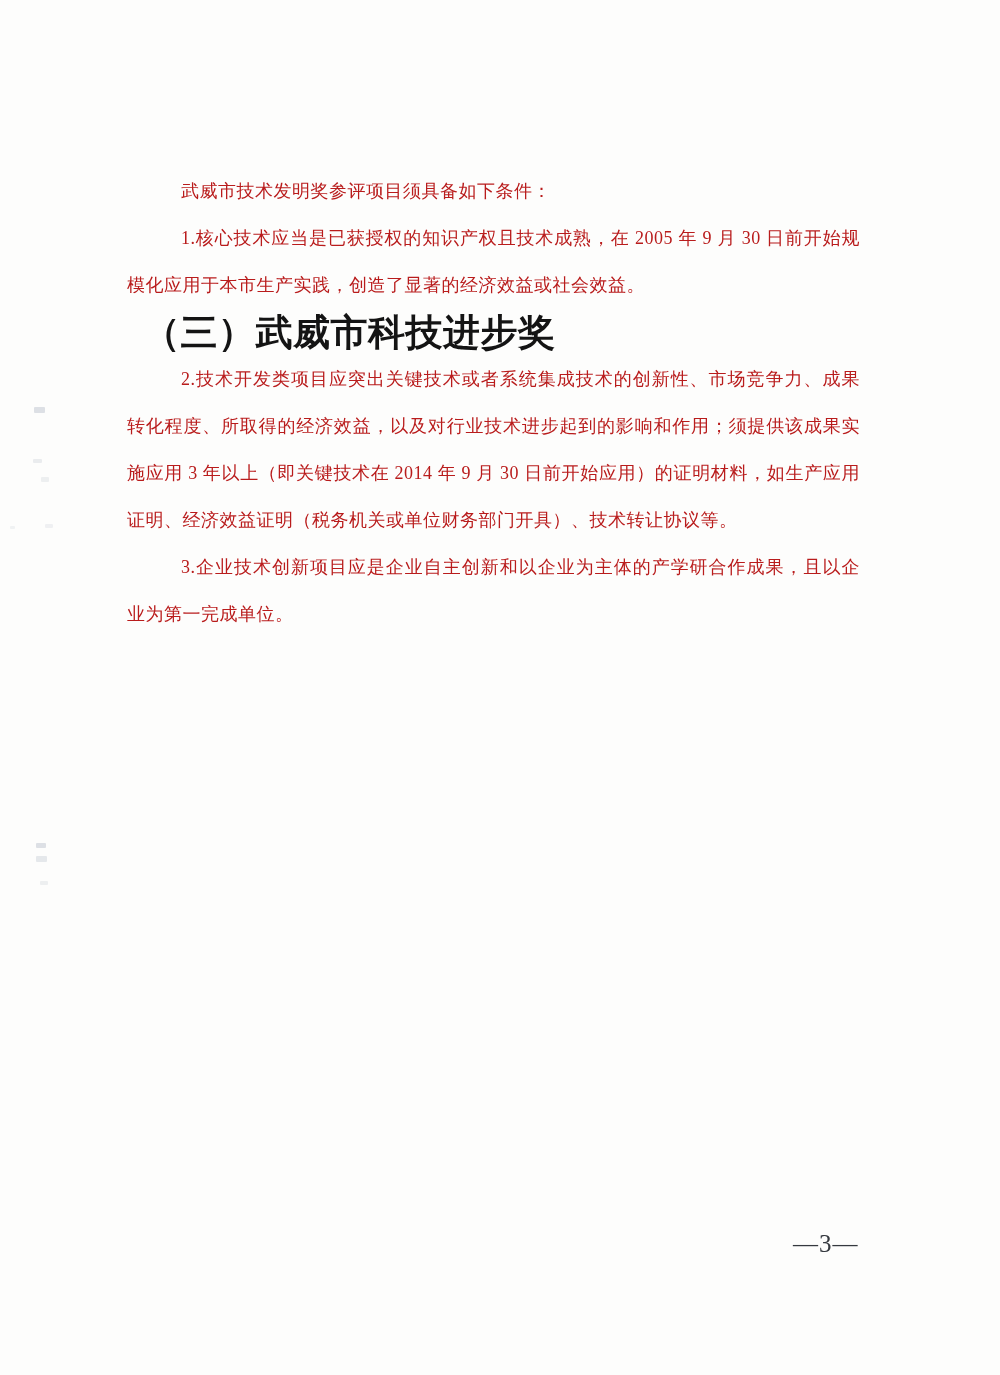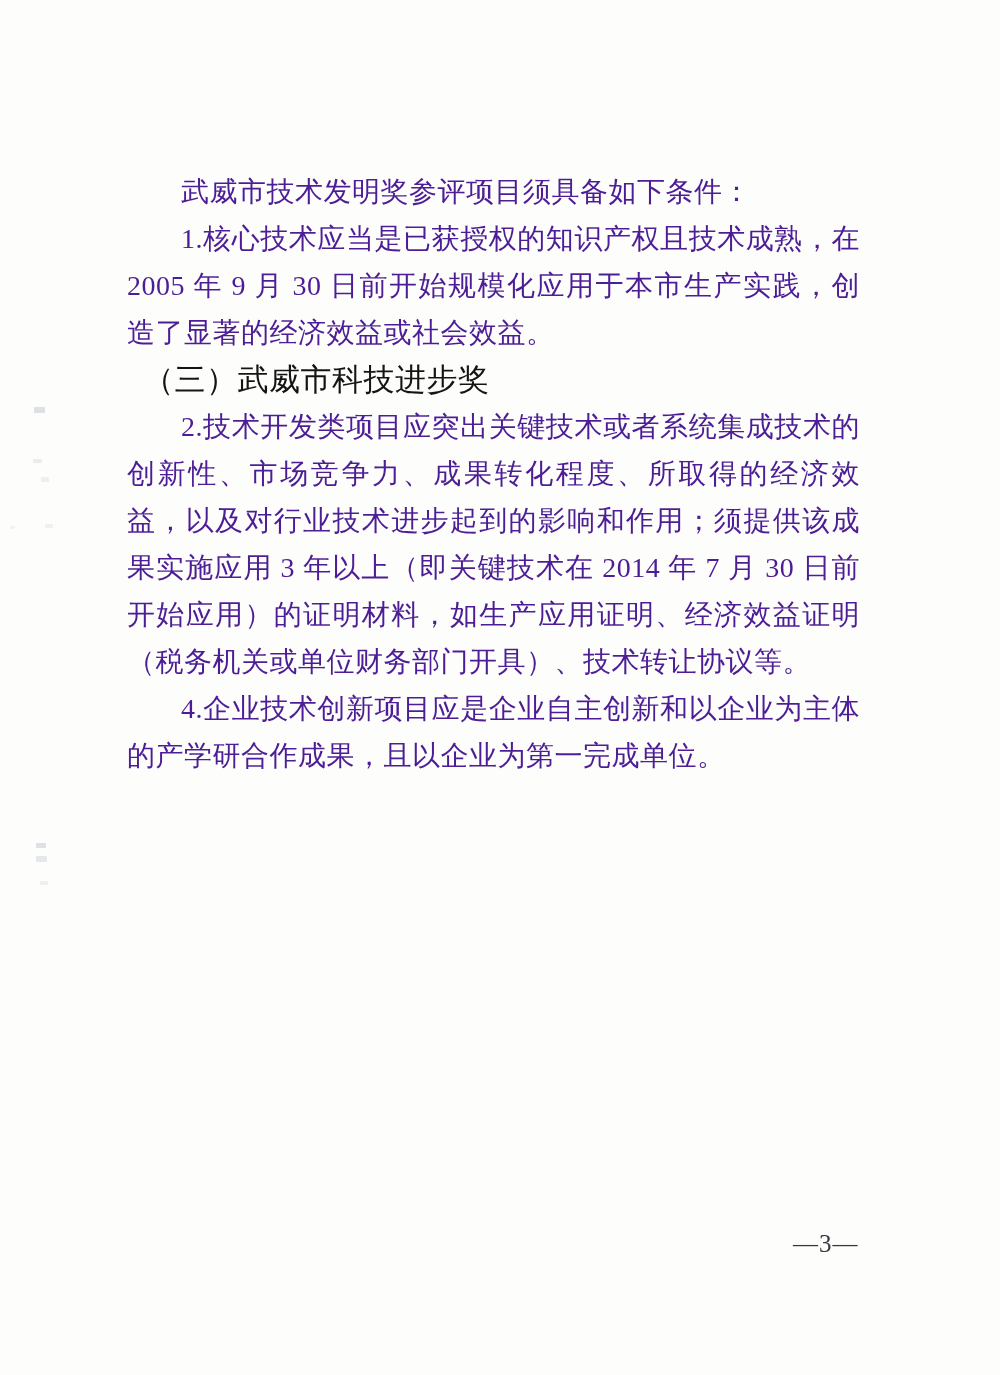--- a/index.html
+++ b/index.html
@@ -16,32 +16,32 @@
     overflow: hidden;
   }
   .doc-body {
     position: absolute;
     left: 127px;
     top: 168px;
     width: 733px;
   }
   .para {
     margin: 0;
-    font-size: 28px;
+    font-size: 18px;
     line-height: 47px;
-    color: #4c1d95;
+    color: #b91c1c;
     text-align: justify;
     text-justify: inter-ideograph;
     text-indent: 54px;
     letter-spacing: 0.5px;
     word-break: break-all;
   }
   .para.heading {
-    font-weight: normal;
-    font-size: 31px;
+    font-weight: bold;
+    font-size: 37px;
     text-indent: 16px;
     color: #141414;
   }
   .page-number {
     position: absolute;
     left: 793px;
     top: 1230px;
     font-size: 25px;
     color: #35393f;
     letter-spacing: 1px;
@@ -64,19 +64,19 @@
   <div class="artifact" style="left:45px; top:524px; width:8px; height:4px; opacity:.45;"></div>
   <div class="artifact" style="left:10px; top:526px; width:5px; height:3px; opacity:.4;"></div>
   <div class="artifact" style="left:36px; top:843px; width:10px; height:5px;"></div>
   <div class="artifact" style="left:36px; top:856px; width:11px; height:6px; opacity:.75;"></div>
   <div class="artifact" style="left:40px; top:881px; width:8px; height:4px; opacity:.5;"></div>
 
   <div class="doc-body" id="doc-body">
       <p class="para">武威市技术发明奖参评项目须具备如下条件：</p>
       <p class="para">1.核心技术应当是已获授权的知识产权且技术成熟，在 2005 年 9 月 30 日前开始规模化应用于本市生产实践，创造了显著的经济效益或社会效益。</p>
       <p class="para heading">（三）武威市科技进步奖</p>
-      <p class="para">2.技术开发类项目应突出关键技术或者系统集成技术的创新性、市场竞争力、成果转化程度、所取得的经济效益，以及对行业技术进步起到的影响和作用；须提供该成果实施应用 3 年以上（即关键技术在 2014 年 7 月 30 日前开始应用）的证明材料，如生产应用证明、经济效益证明（税务机关或单位财务部门开具）、技术转让协议等。</p>
-      <p class="para">4.企业技术创新项目应是企业自主创新和以企业为主体的产学研合作成果，且以企业为第一完成单位。</p>
+      <p class="para">2.技术开发类项目应突出关键技术或者系统集成技术的创新性、市场竞争力、成果转化程度、所取得的经济效益，以及对行业技术进步起到的影响和作用；须提供该成果实施应用 3 年以上（即关键技术在 2014 年 9 月 30 日前开始应用）的证明材料，如生产应用证明、经济效益证明（税务机关或单位财务部门开具）、技术转让协议等。</p>
+      <p class="para">3.企业技术创新项目应是企业自主创新和以企业为主体的产学研合作成果，且以企业为第一完成单位。</p>
     </div>
 
   <div class="page-number">—3—</div>
 
 </div>
 
 </body></html>

